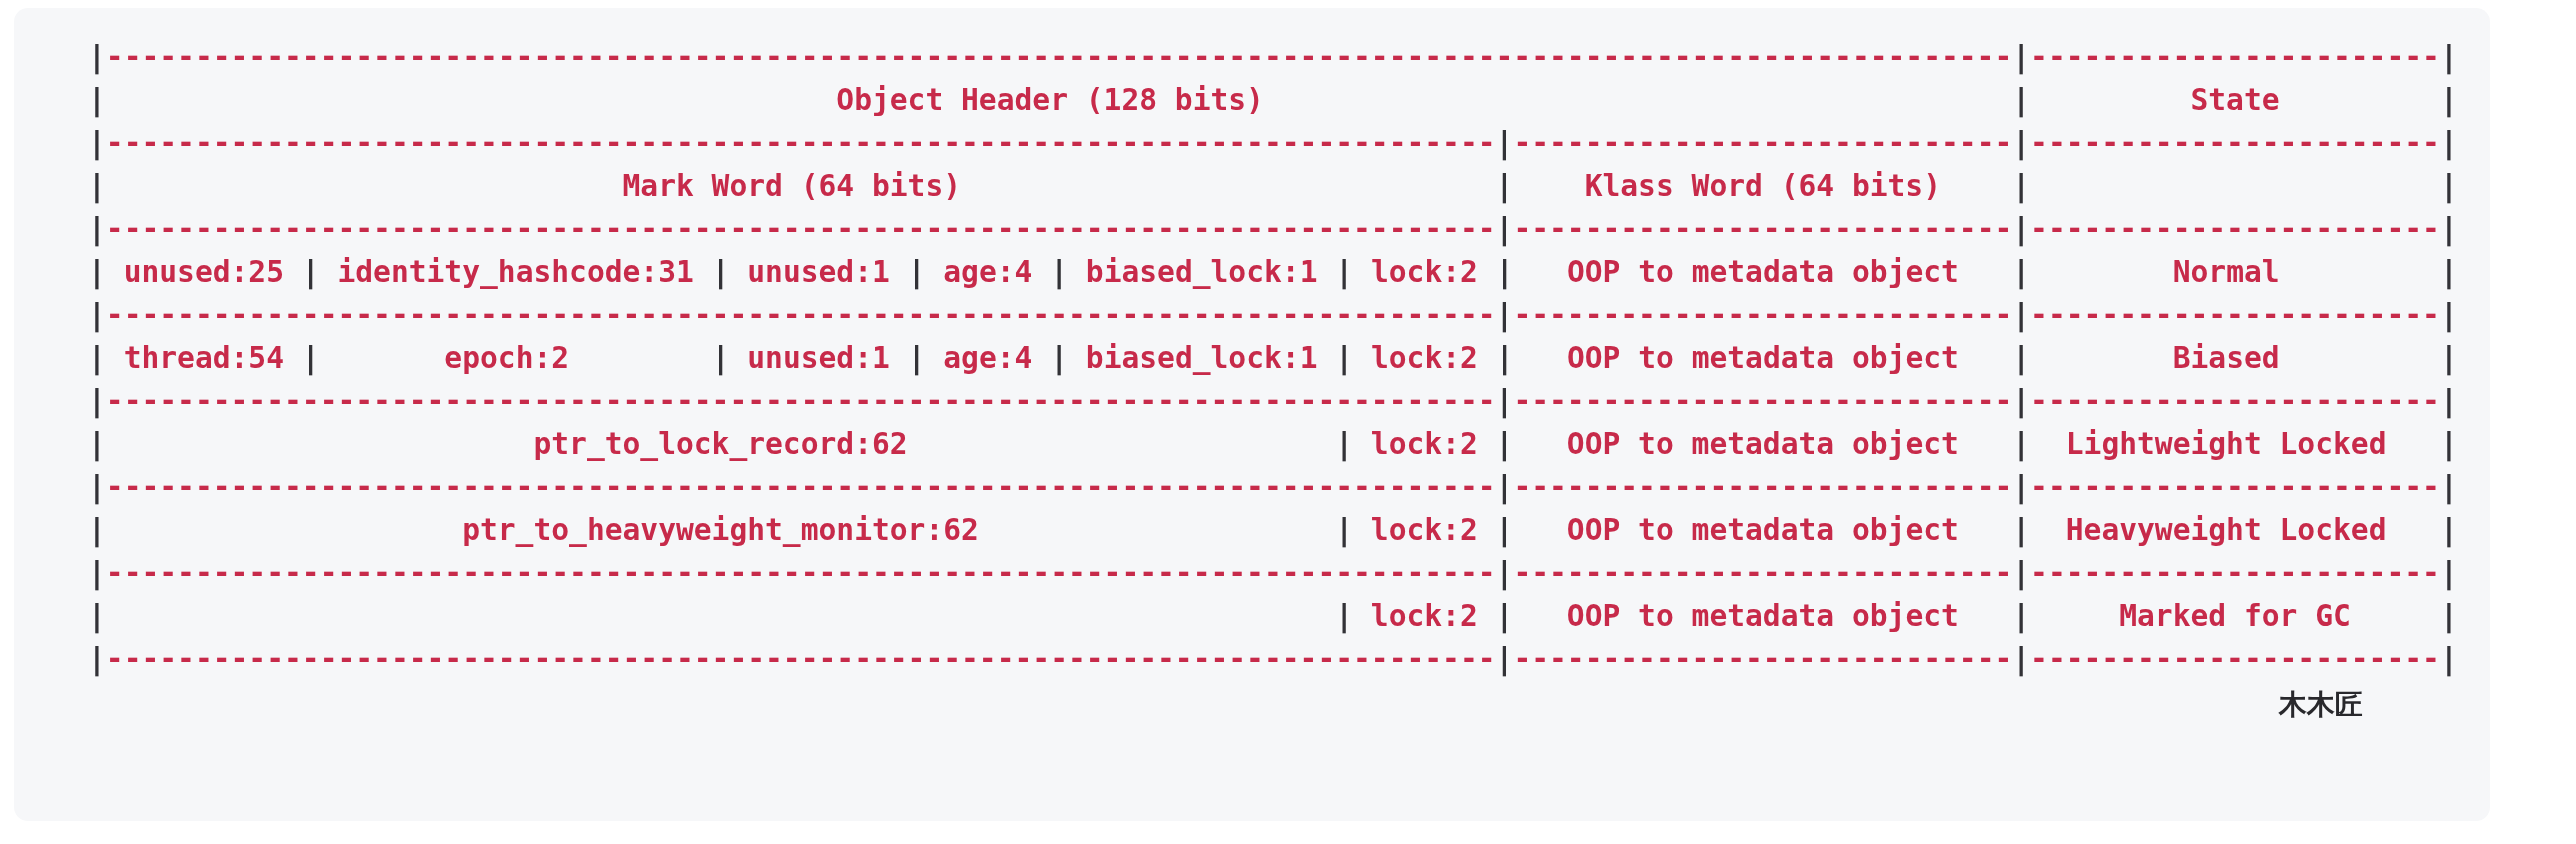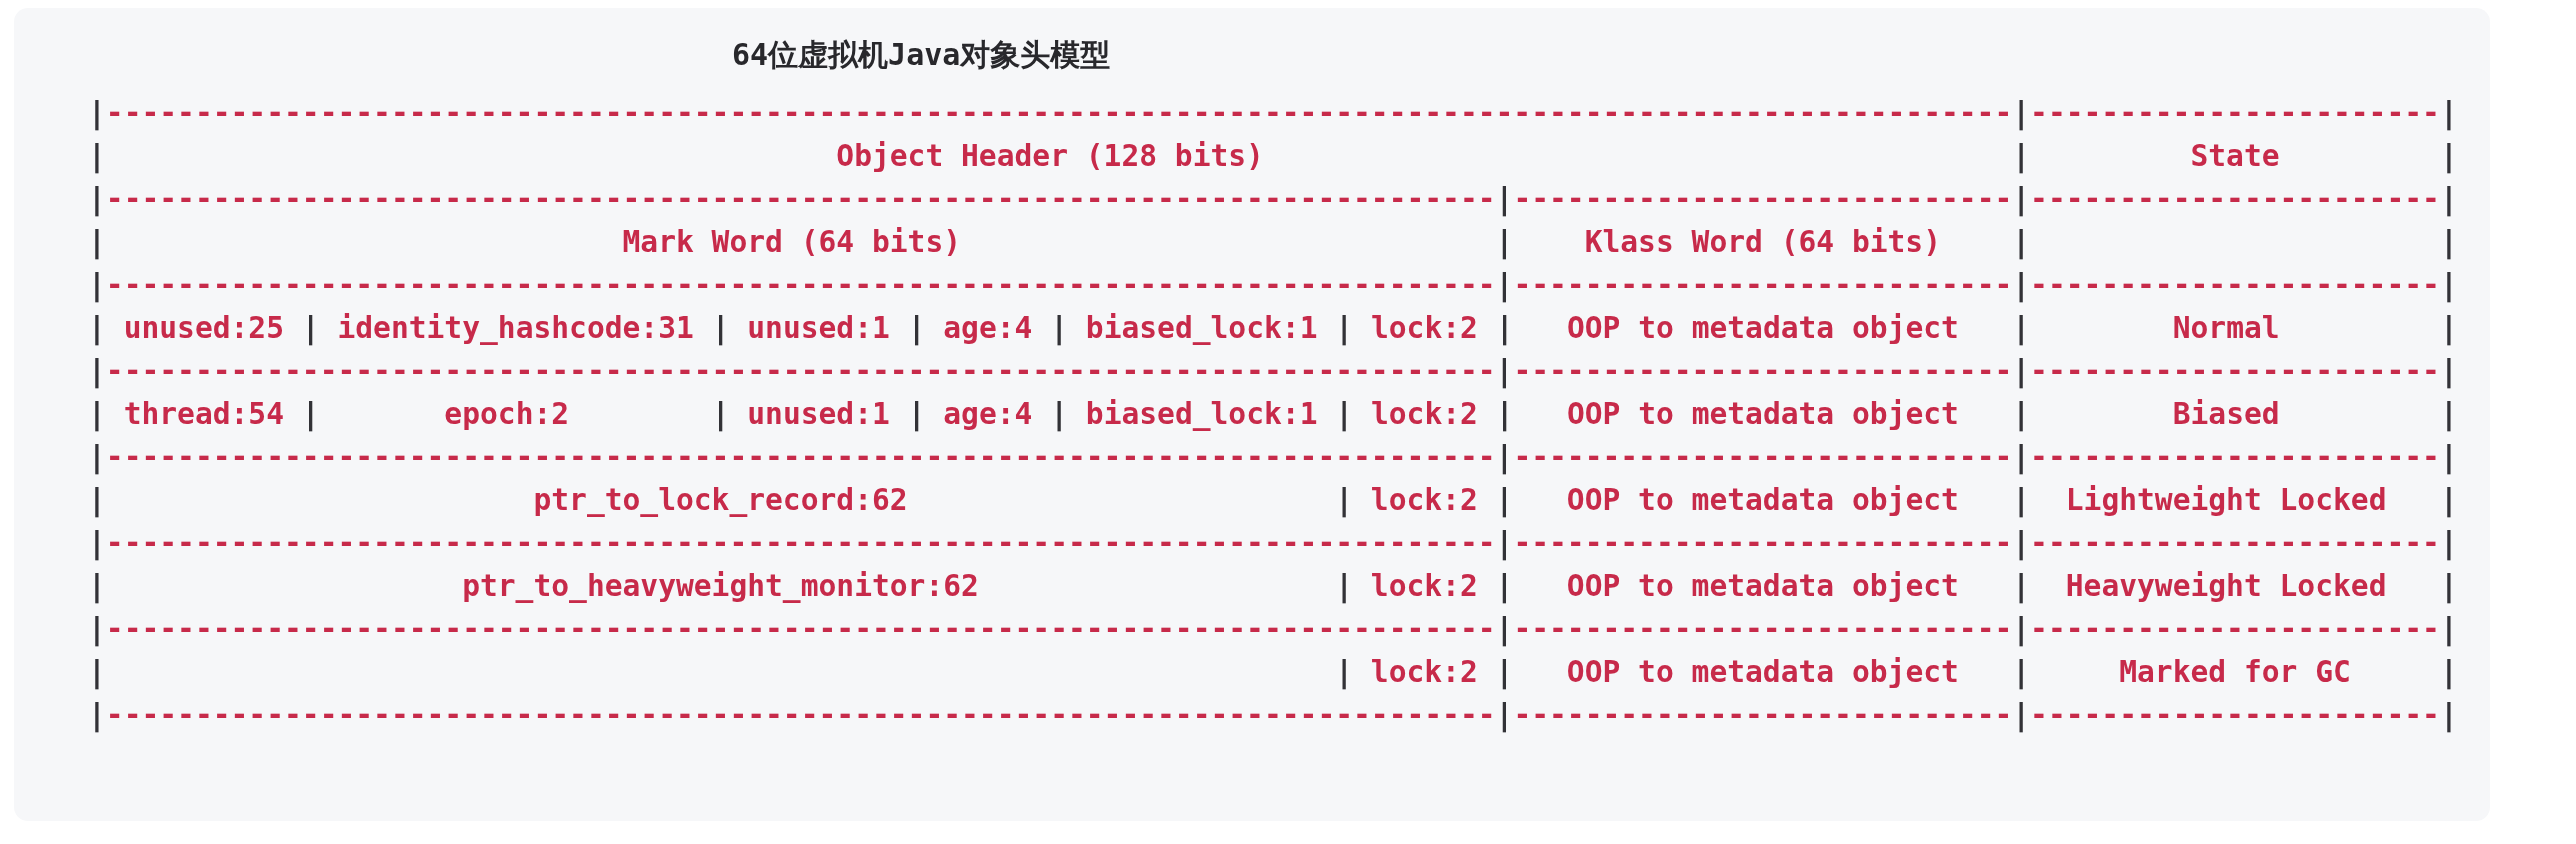--- a/index.html
+++ b/index.html
@@ -61,17 +61,17 @@
     text-align: right;
     padding-right: 95px;
     margin-top: 2px;
   }
 </style>
 </head>
 <body>
 
 <div class="card">
   <div class="wrap">
-    <div class="title">64位虚拟机Java对象头模型</div>
     <pre class="ascii"><div><span class="pipe">|</span><span class="ink">-----------------------------------------------------------------------------------------------------------</span><span class="pipe">|</span><span class="ink">-----------------------</span><span class="pipe">|</span></div><div><span class="pipe">|</span><span class="ink">                                         Object Header (128 bits)                                          </span><span class="pipe">|</span><span class="ink">         State         </span><span class="pipe">|</span></div><div><span class="pipe">|</span><span class="ink">------------------------------------------------------------------------------</span><span class="pipe">|</span><span class="ink">----------------------------</span><span class="pipe">|</span><span class="ink">-----------------------</span><span class="pipe">|</span></div><div><span class="pipe">|</span><span class="ink">                             Mark Word (64 bits)                              </span><span class="pipe">|</span><span class="ink">    Klass Word (64 bits)    </span><span class="pipe">|</span><span class="ink">                       </span><span class="pipe">|</span></div><div><span class="pipe">|</span><span class="ink">------------------------------------------------------------------------------</span><span class="pipe">|</span><span class="ink">----------------------------</span><span class="pipe">|</span><span class="ink">-----------------------</span><span class="pipe">|</span></div><div><span class="pipe">|</span><span class="ink"> unused:25 </span><span class="pipe">|</span><span class="ink"> identity_hashcode:31 </span><span class="pipe">|</span><span class="ink"> unused:1 </span><span class="pipe">|</span><span class="ink"> age:4 </span><span class="pipe">|</span><span class="ink"> biased_lock:1 </span><span class="pipe">|</span><span class="ink"> lock:2 </span><span class="pipe">|</span><span class="ink">   OOP to metadata object   </span><span class="pipe">|</span><span class="ink">        Normal         </span><span class="pipe">|</span></div><div><span class="pipe">|</span><span class="ink">------------------------------------------------------------------------------</span><span class="pipe">|</span><span class="ink">----------------------------</span><span class="pipe">|</span><span class="ink">-----------------------</span><span class="pipe">|</span></div><div><span class="pipe">|</span><span class="ink"> thread:54 </span><span class="pipe">|</span><span class="ink">       epoch:2        </span><span class="pipe">|</span><span class="ink"> unused:1 </span><span class="pipe">|</span><span class="ink"> age:4 </span><span class="pipe">|</span><span class="ink"> biased_lock:1 </span><span class="pipe">|</span><span class="ink"> lock:2 </span><span class="pipe">|</span><span class="ink">   OOP to metadata object   </span><span class="pipe">|</span><span class="ink">        Biased         </span><span class="pipe">|</span></div><div><span class="pipe">|</span><span class="ink">------------------------------------------------------------------------------</span><span class="pipe">|</span><span class="ink">----------------------------</span><span class="pipe">|</span><span class="ink">-----------------------</span><span class="pipe">|</span></div><div><span class="pipe">|</span><span class="ink">                        ptr_to_lock_record:62                        </span><span class="pipe">|</span><span class="ink"> lock:2 </span><span class="pipe">|</span><span class="ink">   OOP to metadata object   </span><span class="pipe">|</span><span class="ink">  Lightweight Locked   </span><span class="pipe">|</span></div><div><span class="pipe">|</span><span class="ink">------------------------------------------------------------------------------</span><span class="pipe">|</span><span class="ink">----------------------------</span><span class="pipe">|</span><span class="ink">-----------------------</span><span class="pipe">|</span></div><div><span class="pipe">|</span><span class="ink">                    ptr_to_heavyweight_monitor:62                    </span><span class="pipe">|</span><span class="ink"> lock:2 </span><span class="pipe">|</span><span class="ink">   OOP to metadata object   </span><span class="pipe">|</span><span class="ink">  Heavyweight Locked   </span><span class="pipe">|</span></div><div><span class="pipe">|</span><span class="ink">------------------------------------------------------------------------------</span><span class="pipe">|</span><span class="ink">----------------------------</span><span class="pipe">|</span><span class="ink">-----------------------</span><span class="pipe">|</span></div><div><span class="pipe">|</span><span class="ink">                                                                     </span><span class="pipe">|</span><span class="ink"> lock:2 </span><span class="pipe">|</span><span class="ink">   OOP to metadata object   </span><span class="pipe">|</span><span class="ink">     Marked for GC     </span><span class="pipe">|</span></div><div><span class="pipe">|</span><span class="ink">------------------------------------------------------------------------------</span><span class="pipe">|</span><span class="ink">----------------------------</span><span class="pipe">|</span><span class="ink">-----------------------</span><span class="pipe">|</span></div></pre>
+    <div class="footer">木木匠</div>
   </div>
 </div>
 
 
 </body></html>

